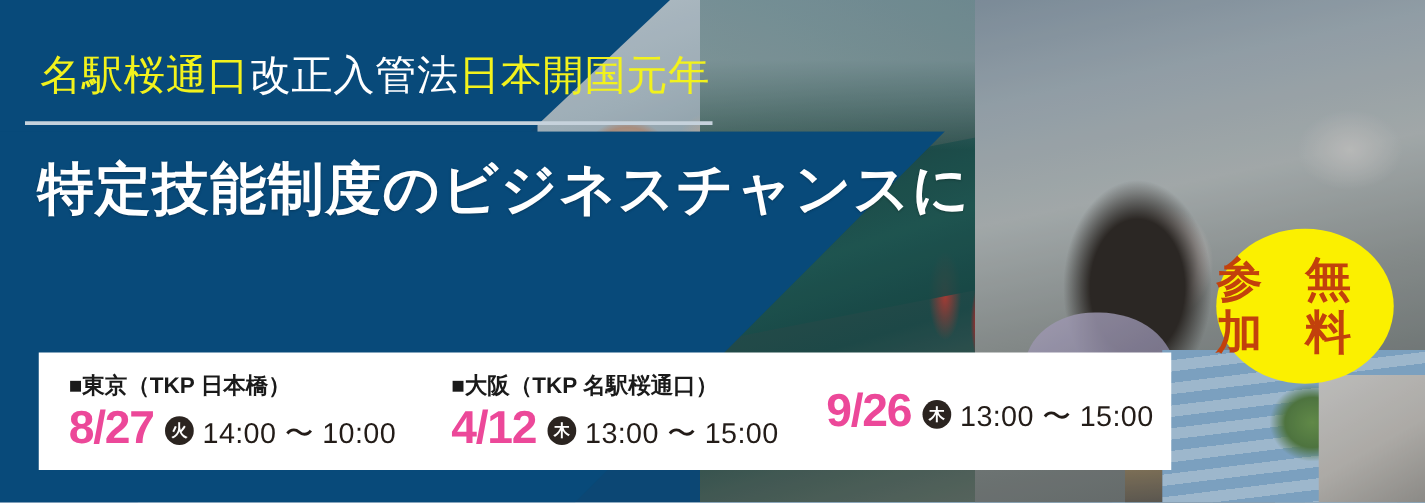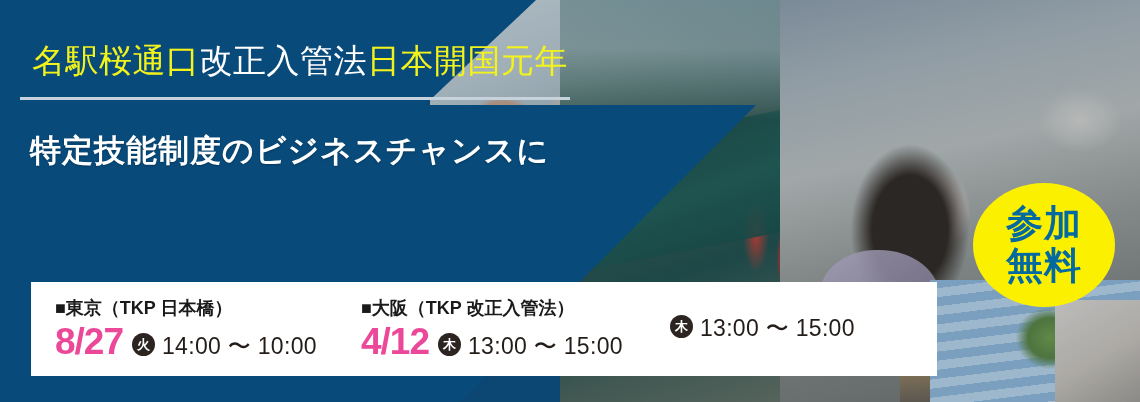--- a/index.html
+++ b/index.html
@@ -153,40 +153,40 @@
     position: absolute;
     left: 20px; top: 97px;
     width: 550px; height: 3px;
     background: #c6d2dc;
   }
 
   .headline {
     position: absolute;
     left: 30px; top: 123px;
     color: #ffffff;
-    font-size: 31px;
+    font-size: 45px;
     font-weight: bold;
     line-height: 56px;
     letter-spacing: 1px;
     white-space: nowrap;
     text-shadow: 0 1px 2px rgba(0,0,0,.25);
   }
 
   
   .free-badge {
     position: absolute;
     left: 973px; top: 183px;
     width: 142px; height: 124px;
     border-radius: 50%;
     background: #fbf000;
     display: flex;
-    flex-direction: column;
+    flex-direction: row;
     align-items: center;
     justify-content: center;
-    color: #0369a1;
+    color: #c2410c;
     font-size: 37px;
     font-weight: bold;
     line-height: 42px;
     letter-spacing: 1px;
   }
 
   
   .date-bar {
     position: absolute;
     left: 31px; top: 282px;
@@ -285,30 +285,31 @@
       <div class="session session-0">
         <div class="session-venue">■東京（TKP 日本橋）</div>
         <div class="session-line">
           <span class="session-date">8/27</span>
           <span class="dow">火</span>
           <span class="session-time">14:00 〜 10:00</span>
         </div>
       </div>
 
       <div class="session session-1">
-        <div class="session-venue">■大阪（TKP 改正入管法）</div>
+        <div class="session-venue">■大阪（TKP 名駅桜通口）</div>
         <div class="session-line">
           <span class="session-date">4/12</span>
           <span class="dow">木</span>
           <span class="session-time">13:00 〜 15:00</span>
         </div>
       </div>
 
       <div class="session session-2">
         <div class="session-line">
+          <span class="session-date">9/26</span>
           <span class="dow">木</span>
           <span class="session-time">13:00 〜 15:00</span>
         </div>
       </div>
 
     </div>
   </div>
 </div>
 
 </body></html>

